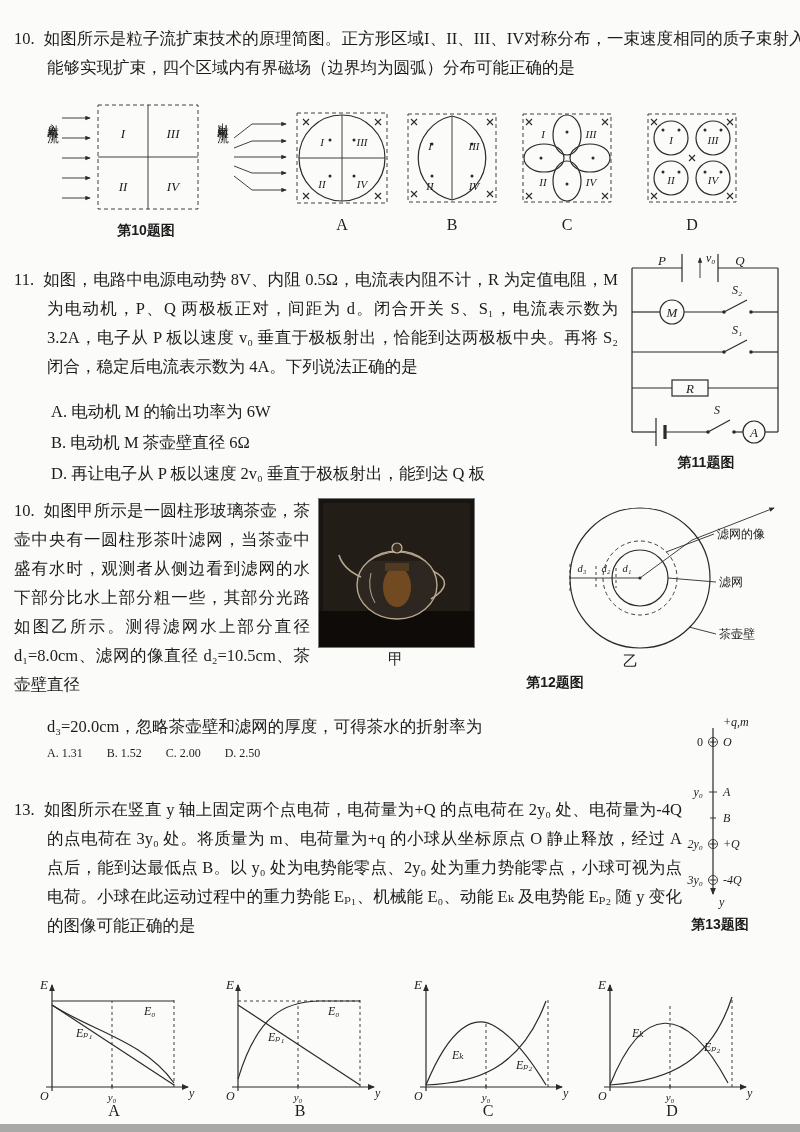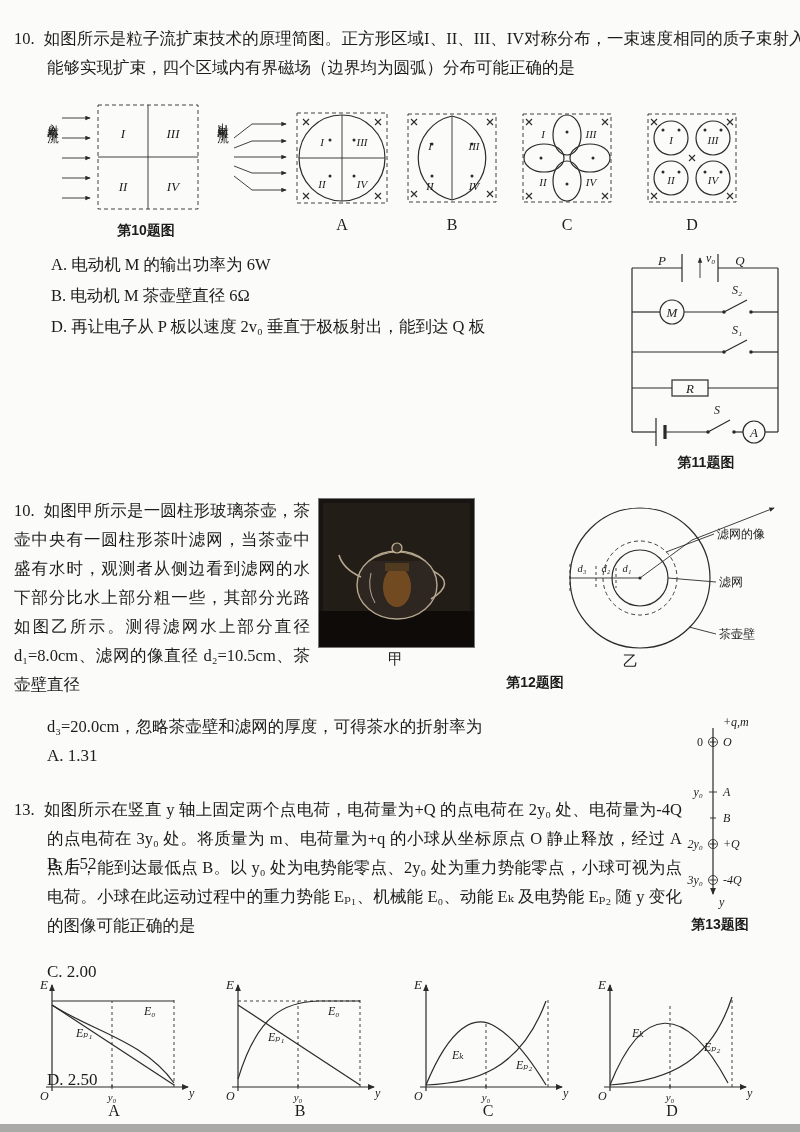--- a/index.html
+++ b/index.html
@@ -10,21 +10,21 @@
   .hang{padding-left:33px;text-indent:-33px;}
   .qnum{margin-right:9px;}
   .opts{padding-left:33px;}
   .opts p{margin:2px 4px;}
   .vlabel{position:absolute;writing-mode:vertical-rl;text-orientation:upright;
           font-size:11.5px;line-height:13px;letter-spacing:2px;}
   .cap{position:absolute;font-family:"Liberation Sans","DejaVu Sans",sans-serif;
        font-weight:700;font-size:14px;text-align:center;}
   .letter{position:absolute;font-size:16px;text-align:center;width:30px;}
   .figlabel{position:absolute;font-size:15px;text-align:center;}
-  .optrow{position:absolute;display:flex;gap:88px;font-size:17px;flex-direction:column;}
+  .optrow{position:absolute;display:flex;gap:24px;font-size:12px;}
   .bar{position:absolute;left:0;width:800px;height:8px;background:#a9a9a7;}
   svg{display:block;}
   svg text{font-family:"Liberation Serif","DejaVu Serif",serif;fill:#1c1c1c;}
   .ln{stroke:#2b2b2b;stroke-width:1.2;fill:none;}
   .lt{stroke:#2b2b2b;stroke-width:0.9;fill:none;}
   .dsh{stroke-dasharray:4 3;}
   .d2{stroke-dasharray:3 3;}
   .it{font-style:italic;}
   .t10{font-size:10.5px;}.t11{font-size:11px;}.t12{font-size:12px;}.t13{font-size:13px;}
   .mid{text-anchor:middle;}.end{text-anchor:end;}
@@ -178,20 +178,21 @@
         <use href="#dotm" x="79" y="70"></use>
     </g>
     <text class="t11 it mid" x="29" y="42">I</text>
     <text class="t11 it mid" x="71" y="42">III</text>
     <text class="t11 it mid" x="29" y="82">II</text>
     <text class="t11 it mid" x="71" y="82">IV</text>
   </svg>
   <div class="letter" style="left:677px;top:216px;">D</div>
 
   <div class="abs" style="left:14px;top:248px;width:604px;">
+    <p class="qtext hang"><span class="qnum">11.</span><span>如图，电路中电源电动势 8V、内阻 0.5Ω，电流表内阻不计，R 为定值电阻，M 为电动机，P、Q 两极板正对，间距为 d。闭合开关 S、S₁，电流表示数为 3.2A，电子从 P 板以速度 v₀ 垂直于极板射出，恰能到达两极板中央。再将 S₂ 闭合，稳定后电流表示数为 4A。下列说法正确的是</span></p>
     <div class="opts qtext">
       <p>A. 电动机 M 的输出功率为 6W</p>
       <p>B. 电动机 M 茶壶壁直径 6Ω</p>
       <p>D. 再让电子从 P 板以速度 2v₀ 垂直于极板射出，能到达 Q 板</p>
     </div>
   </div>
 
   <svg class="abs" style="left:620px;top:250px;" width="172" height="200" viewBox="0 0 172 200">
 
     <line class="ln" x1="12" y1="18" x2="12" y2="182"></line>
@@ -278,21 +279,21 @@
     <text class="t10 it mid" x="149" y="80">d₁</text>
 
     <line class="lt" x1="188" y1="60" x2="236" y2="42"></line>
     <text class="t12" x="239" y="46">滤网的像</text>
     <line class="lt" x1="190" y1="86" x2="238" y2="90"></line>
     <text class="t12" x="241" y="94">滤网</text>
     <line class="lt" x1="211" y1="135" x2="238" y2="142"></line>
     <text class="t12" x="241" y="146">茶壶壁</text>
   </svg>
   <div class="figlabel" style="left:478px;top:652px;width:305px;">乙</div>
-  <div class="cap" style="left:445px;top:674px;width:180px;">第12题图</div>
+  <div class="cap" style="left:465px;top:674px;width:180px;">第12题图</div>
 
   <div class="abs qtext" style="left:47px;top:712px;width:600px;font-family:Liberation Serif, serif;">d₃=20.0cm，忽略茶壶壁和滤网的厚度，可得茶水的折射率为</div>
 
   <div class="optrow" style="left:47px;top:746px;">
     <span>A. 1.31</span>
     <span>B. 1.52</span>
     <span>C. 2.00</span>
     <span>D. 2.50</span>
   </div>
 

